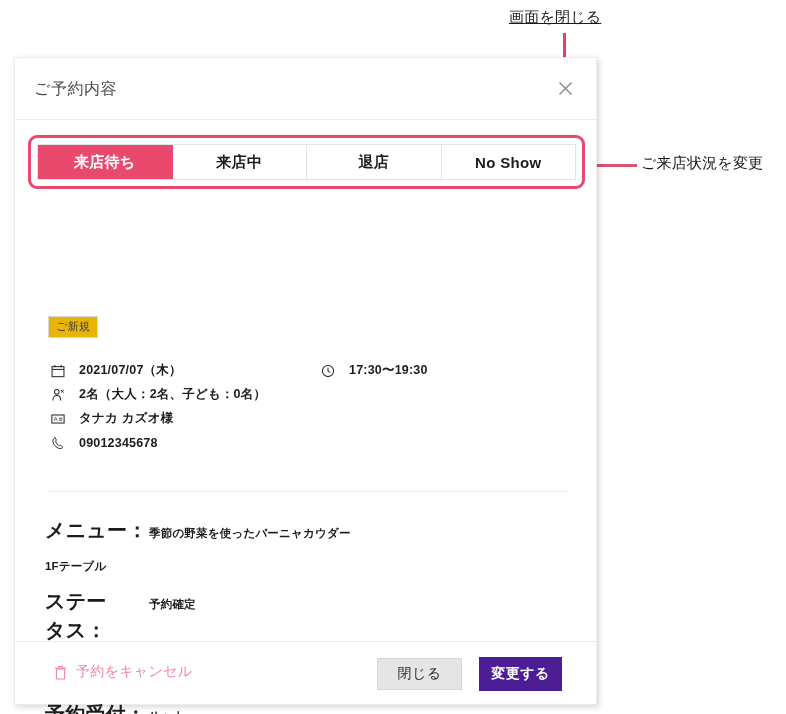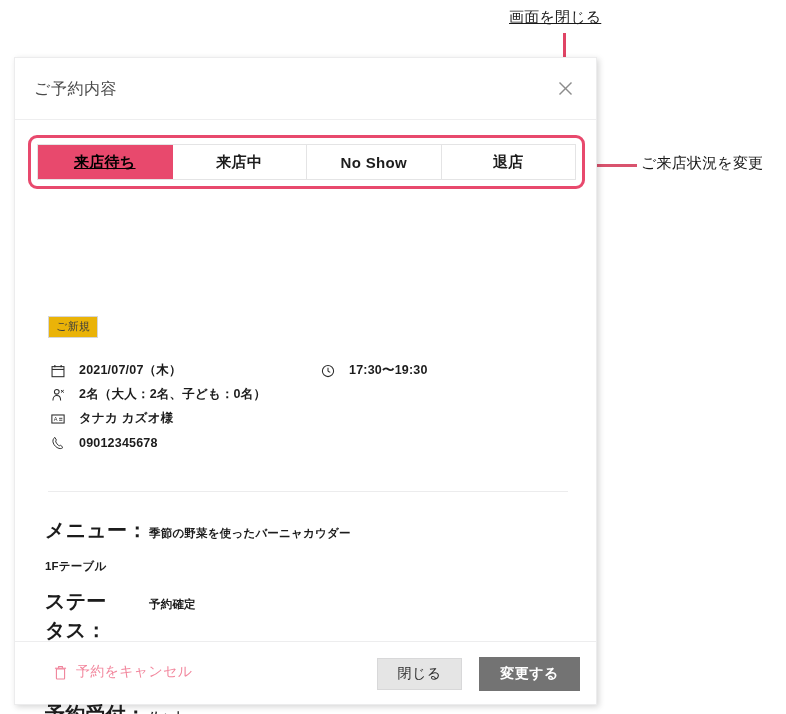--- a/index.html
+++ b/index.html
@@ -108,23 +108,22 @@
     font-weight: bold;
     color: #1d1d1d;
     border-right: 1px solid #e4e4e5;
     cursor: pointer;
     background: #fff;
     letter-spacing: 0.3px;
   }
   .tab:last-child { border-right: none; }
   .tab.active {
     background: #e8496d;
-    color: #000000;
+    color: #ffffff;
     border-right-color: #e8496d;
-    text-decoration: underline;
   }
 
   
   #badge-new {
     position: absolute;
     left: 33px; top: 196px;
     padding: 2px 7px 3px 7px;
     border: 1px solid #d6d6d7;
     background: #eab308;
     font-size: 11px;
@@ -237,23 +236,23 @@
     color: #2c2c2c;
     font-size: 14px;
     font-family: "Liberation Sans", sans-serif;
     cursor: pointer;
     letter-spacing: 0.4px;
     padding: 0;
   }
   #btn-submit {
     position: absolute;
     left: 464px; top: 15px;
-    width: 101px; height: 34px;
+    width: 83px; height: 34px;
     border: none;
-    background: #737373;
+    background: #4c1d95;
     color: #ffffff;
     font-size: 14px;
     font-weight: bold;
     font-family: "Liberation Sans", sans-serif;
     cursor: pointer;
     letter-spacing: 0.4px;
     padding: 0;
   }
 </style>
 </head>
@@ -279,22 +278,22 @@
         </svg>
       </div>
     </div>
 
     <div id="dialog-body">
 
       <div id="tabs-highlight"></div>
       <div id="tabs">
         <div class="tab active">来店待ち</div>
         <div class="tab">来店中</div>
+        <div class="tab">退店</div>
         <div class="tab">No Show</div>
-        <div class="tab">退店</div>
       </div>
 
       <div id="badge-new">ご新規</div>
 
       <div id="info-block">
 
         <div class="info-row" style="position:relative;">
           <span class="info-icon">
             <svg width="14" height="14" viewBox="0 0 16 16" aria-hidden="true">
               <rect x="1.2" y="3" width="13.6" height="11.5" fill="none" stroke="currentColor" stroke-width="1.2"></rect>

